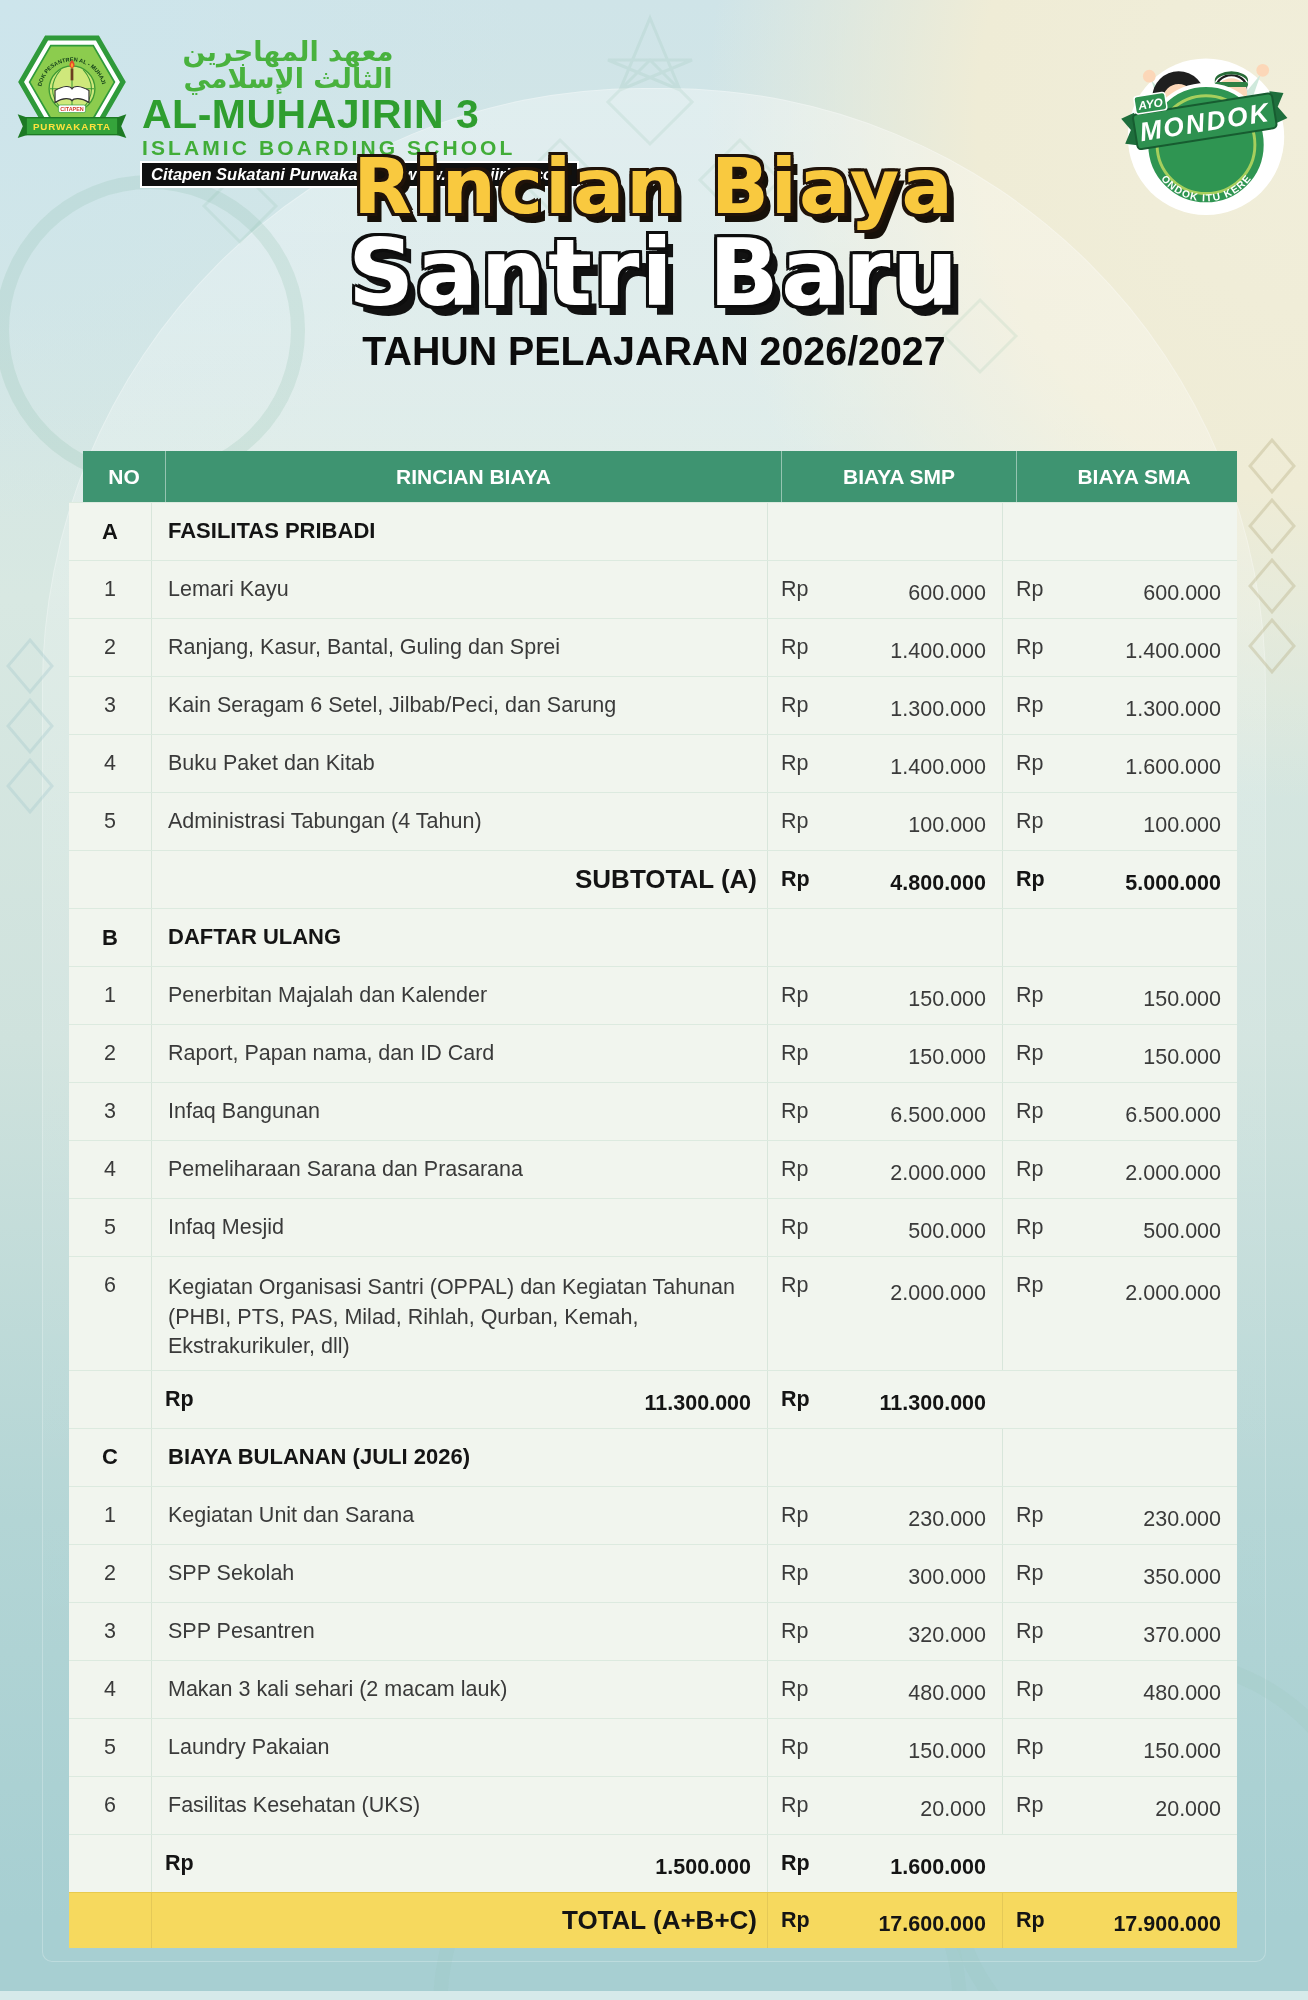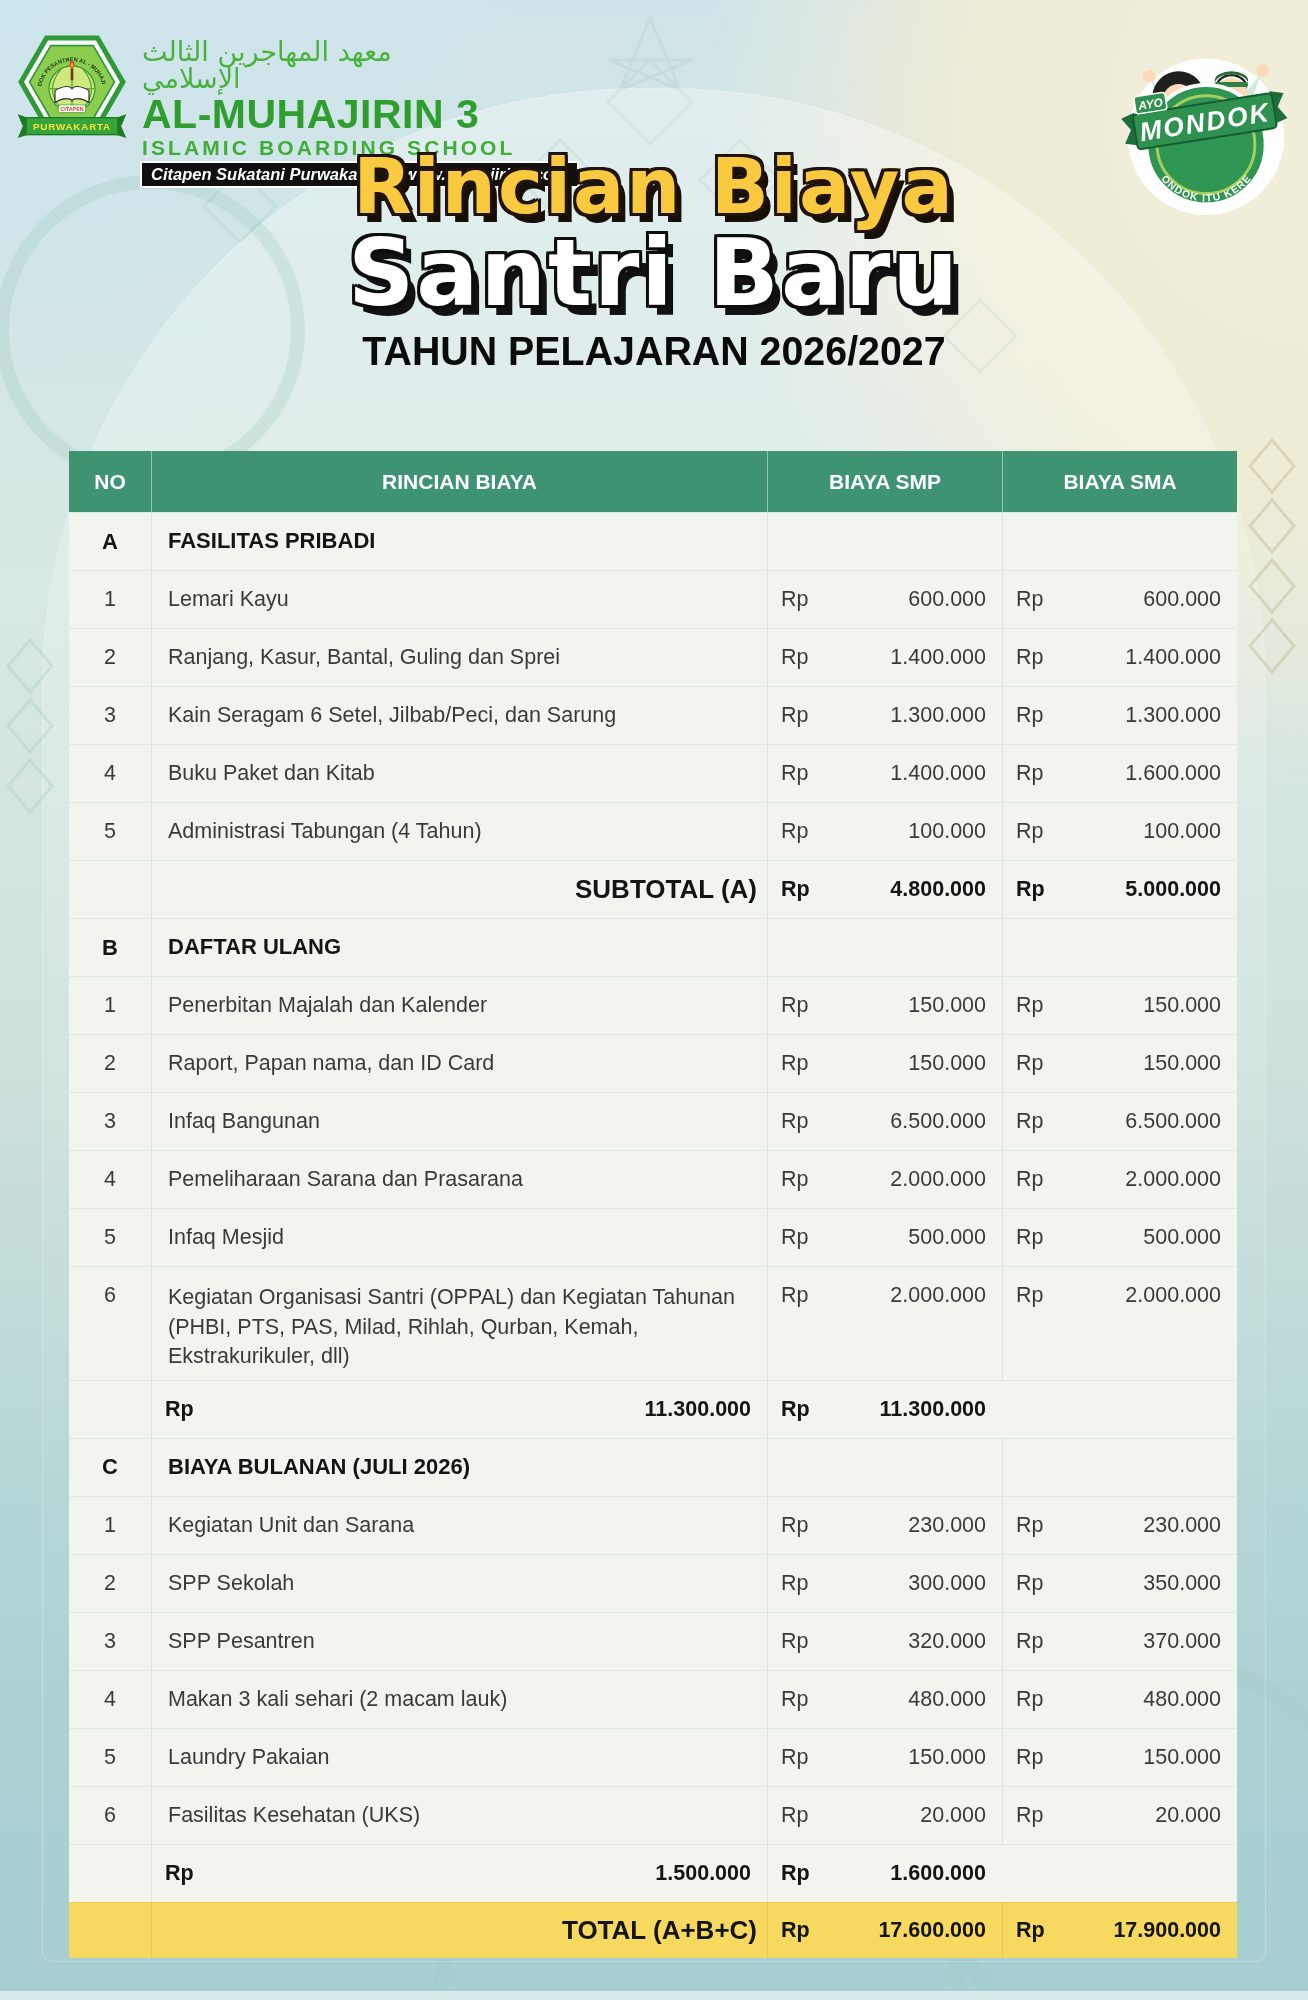--- a/index.html
+++ b/index.html
@@ -13,22 +13,22 @@
   .arch{position:absolute;left:42px;right:42px;top:88px;bottom:38px;
     border-radius:600px 600px 10px 10px;
     background:linear-gradient(180deg,rgba(255,255,255,.34) 0%,rgba(255,255,255,.18) 30%,rgba(255,255,255,.08) 58%,rgba(255,255,255,0) 85%);
     box-shadow:0 0 0 1px rgba(255,255,255,.25) inset;}
   .bottom-strip{position:absolute;left:0;right:0;bottom:0;height:9px;background:#d6eaea;}
   .ornaments{position:absolute;inset:0;pointer-events:none;}
 
   
   .brand{position:absolute;left:16px;top:24px;display:flex;gap:14px;align-items:flex-start;}
   .brand-text{padding-top:14px;}
-  .arabic{font-family:"DejaVu Sans",sans-serif;font-weight:normal;font-size:27px;line-height:1;
-    color:#49b23e;width:292px;}
+  .arabic{font-family:"DejaVu Sans",sans-serif;font-weight:bold;font-size:27px;line-height:1;
+    color:#49b23e;text-align:center;width:292px;}
   .school-name{font-size:41px;font-weight:800;letter-spacing:.5px;color:#2f9e2f;line-height:1.02;margin-top:2px;
     font-family:"Liberation Sans",sans-serif;}
   .school-type{font-size:21px;font-weight:700;letter-spacing:3.1px;color:#41ad38;line-height:1.1;}
   .address-bar{display:inline-flex;align-items:center;gap:8px;background:#101010;color:#fff;
     font-size:16.5px;font-weight:700;padding:2px 9px;margin-top:4px;outline:2px solid #fff;font-style:italic;}
   .slash{width:9px;height:17px;background:#fff;transform:skewX(-22deg);}
 
   
   .badge{position:absolute;left:1118px;top:36px;}
 
@@ -40,31 +40,31 @@
       -3px 0 0 #20130a,3px 0 0 #20130a,0 -3px 0 #20130a,0 3px 0 #20130a,7px 9px 0 #161009;}
   .title2{font-size:92px;line-height:1.0;color:#ffffff;margin-top:2px;
     text-shadow:-3px -3px 0 #0d0d0d,3px -3px 0 #0d0d0d,-3px 3px 0 #0d0d0d,3px 3px 0 #0d0d0d,
       -3px 0 0 #0d0d0d,3px 0 0 #0d0d0d,0 -3px 0 #0d0d0d,0 3px 0 #0d0d0d,8px 10px 0 #121212;}
   .subtitle{font-size:41px;font-weight:800;color:#0b0b0b;margin-top:8px;letter-spacing:0;
     transform:scaleX(.96);}
 
   
   .fee-table{position:absolute;left:69px;top:451px;width:1168px;font-size:21.5px;color:#3a3a3a;}
   .t-header,.t-row{display:grid;grid-template-columns:82px 616px 235px 235px;}
-  .t-header{background:var(--green,#3E9471);color:#fff;font-weight:700;height:61px;align-items:center;text-align:center;font-size:21px;}
+  .t-header{background:var(--green,#3E9471);color:#fff;font-weight:700;height:51px;align-items:center;text-align:center;font-size:21px;margin-left:14px;}
   .t-header .cell{line-height:1;}
   .t-header .cell + .cell{border-left:1px solid rgba(255,255,255,.45);height:100%;display:flex;align-items:center;justify-content:center;}
   .t-row{background:#f1f5ee;min-height:57px;align-items:center;border-top:1px solid #dcead f;}
   .t-row{border-top:1px solid #dceadf;}
   .t-row .cell{align-self:stretch;display:flex;align-items:center;}
   .t-row .cell + .cell{border-left:1px solid #d8e6db;}
   .c-no{justify-content:center;}
   .c-desc{padding:8px 16px;line-height:1.38;}
   .c-amt{justify-content:space-between;padding:0 16px 0 13px;}
-  .c-amt .val{text-align:right;}
+  .c-amt .val{text-align:right;margin-top:8px;}
   .t-row.section .c-desc,.t-row.section .c-no{font-weight:700;color:#141414;font-size:22px;}
   .t-row.subtotal .c-desc,.t-row.total .c-desc{justify-content:flex-end;font-weight:700;color:#141414;padding-right:10px;font-size:26px;}
   .t-row.subtotal .c-amt,.t-row.total .c-amt{font-weight:700;color:#141414;}
   .t-row.total{background:var(--yellow,#F6D95E);border-top:1px solid #e8ca4e;min-height:55px;}
   .t-row.total .cell + .cell{border-left:1px solid rgba(0,0,0,.07);}
   .t-row.tall{align-items:flex-start;}
   .t-row.tall .cell{align-items:flex-start;padding-top:10px;}
   .t-row.tall .c-no{padding-top:16px;}
   .t-row.tall .c-desc{padding-top:16px;}
   .t-row.tall .c-amt{padding-top:16px;}

